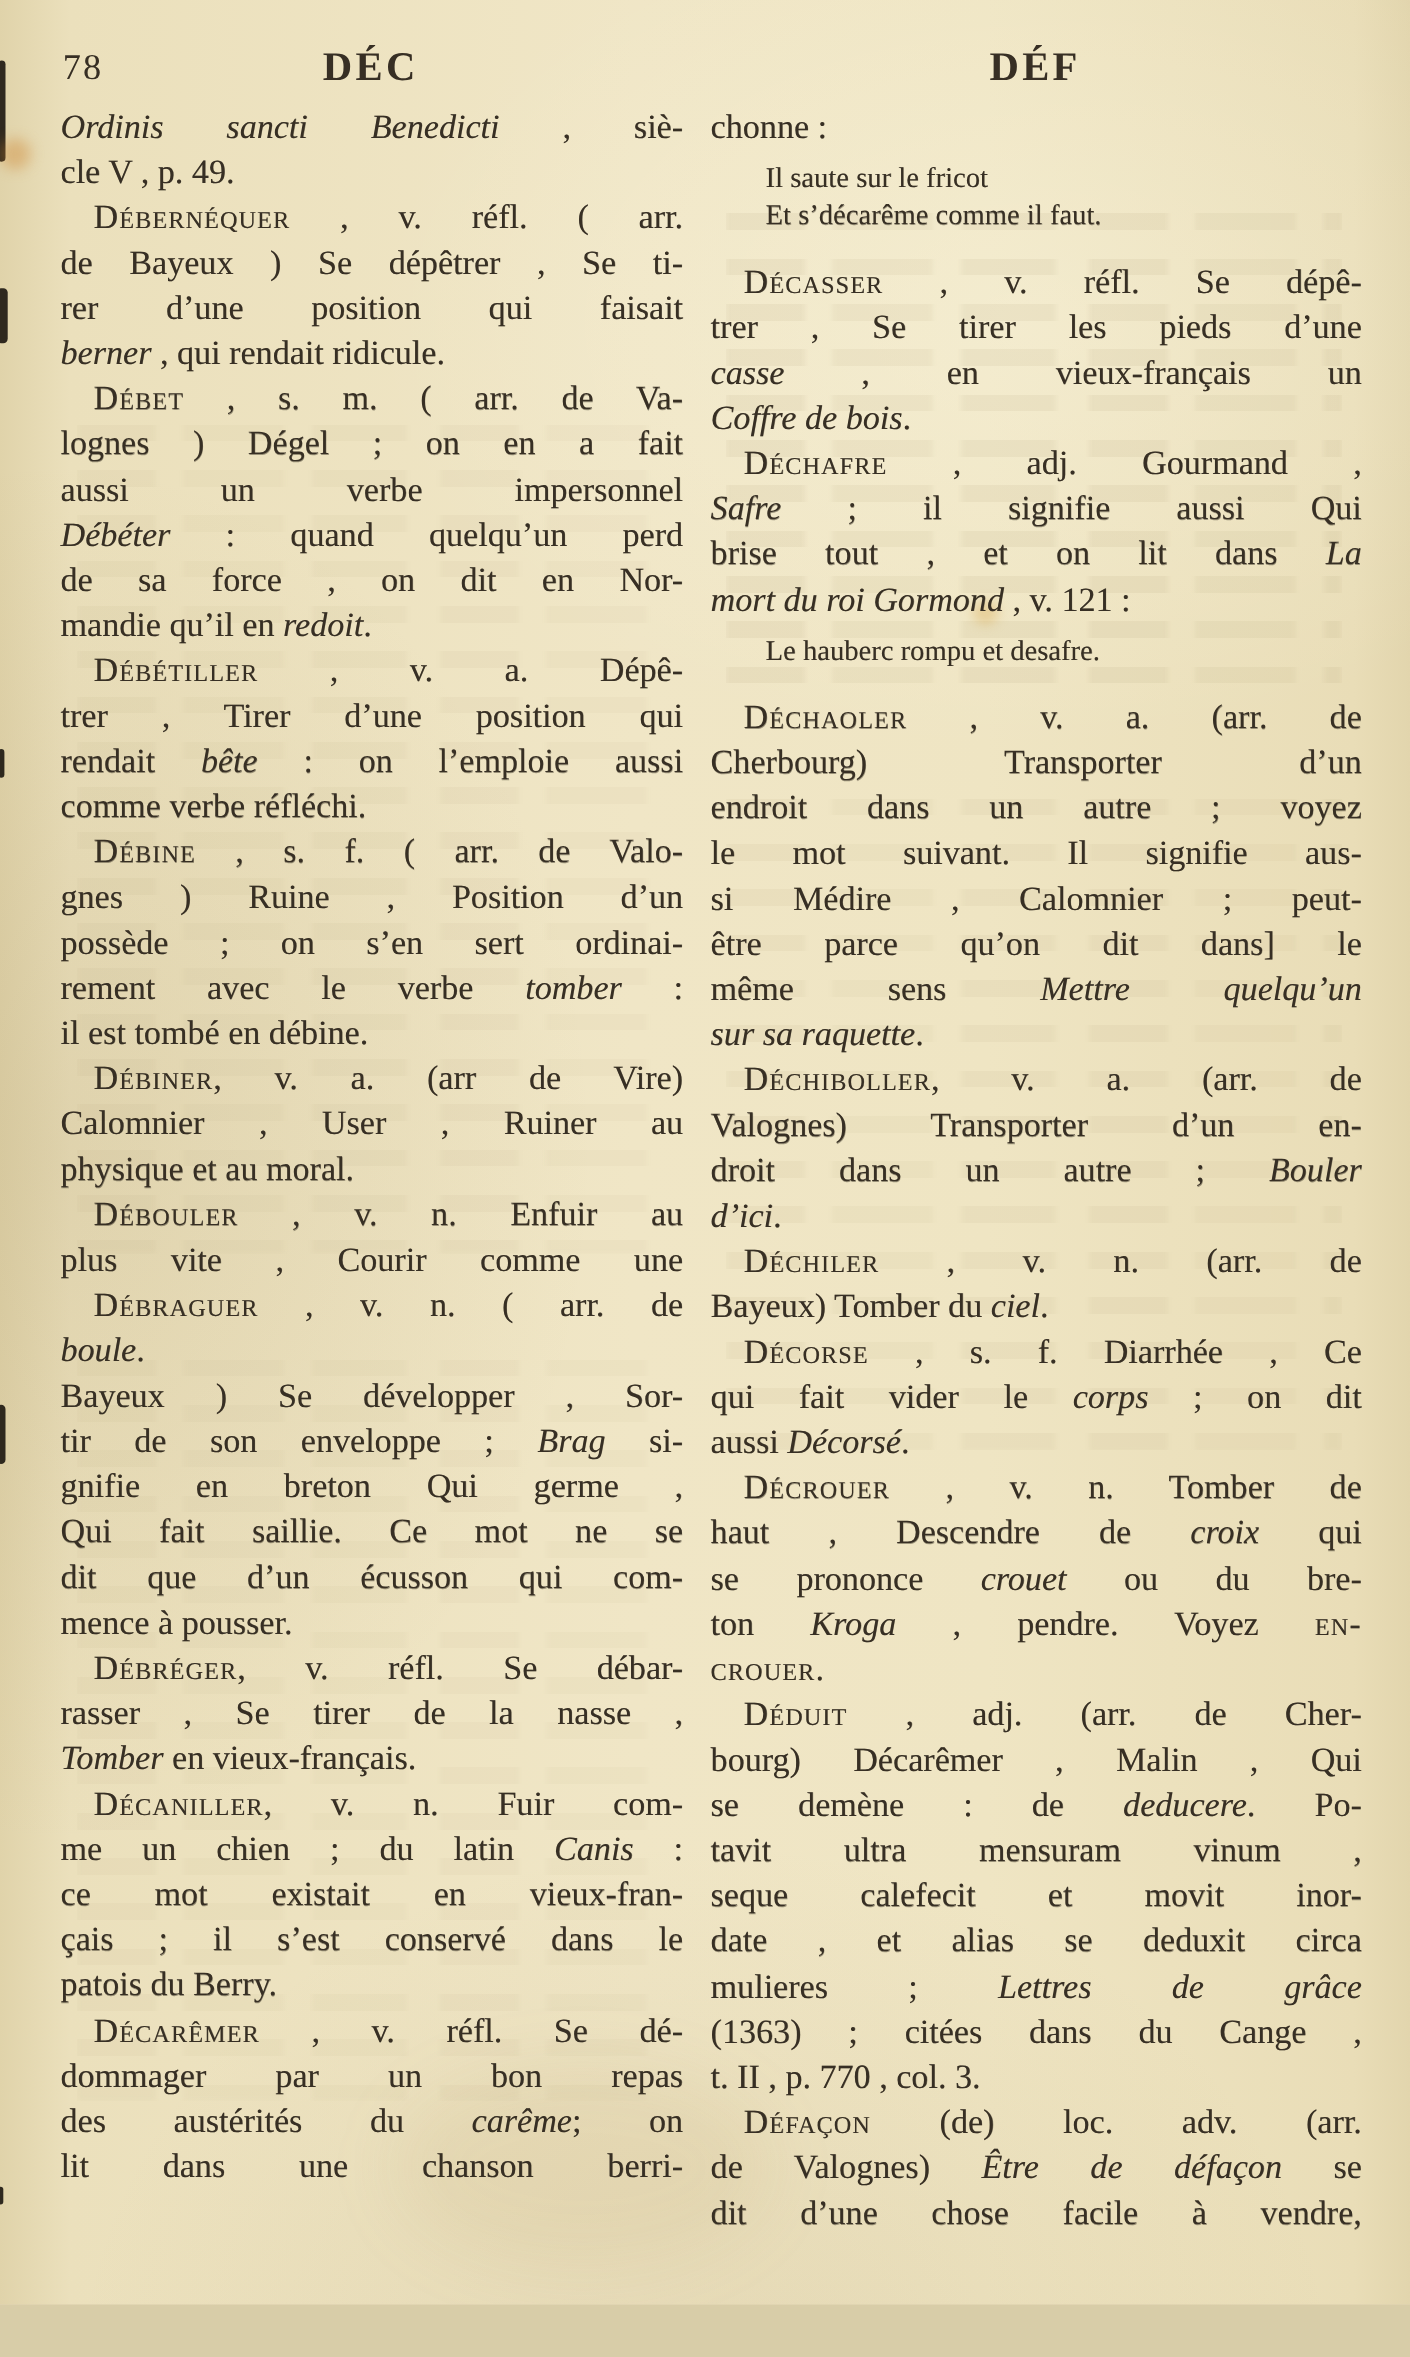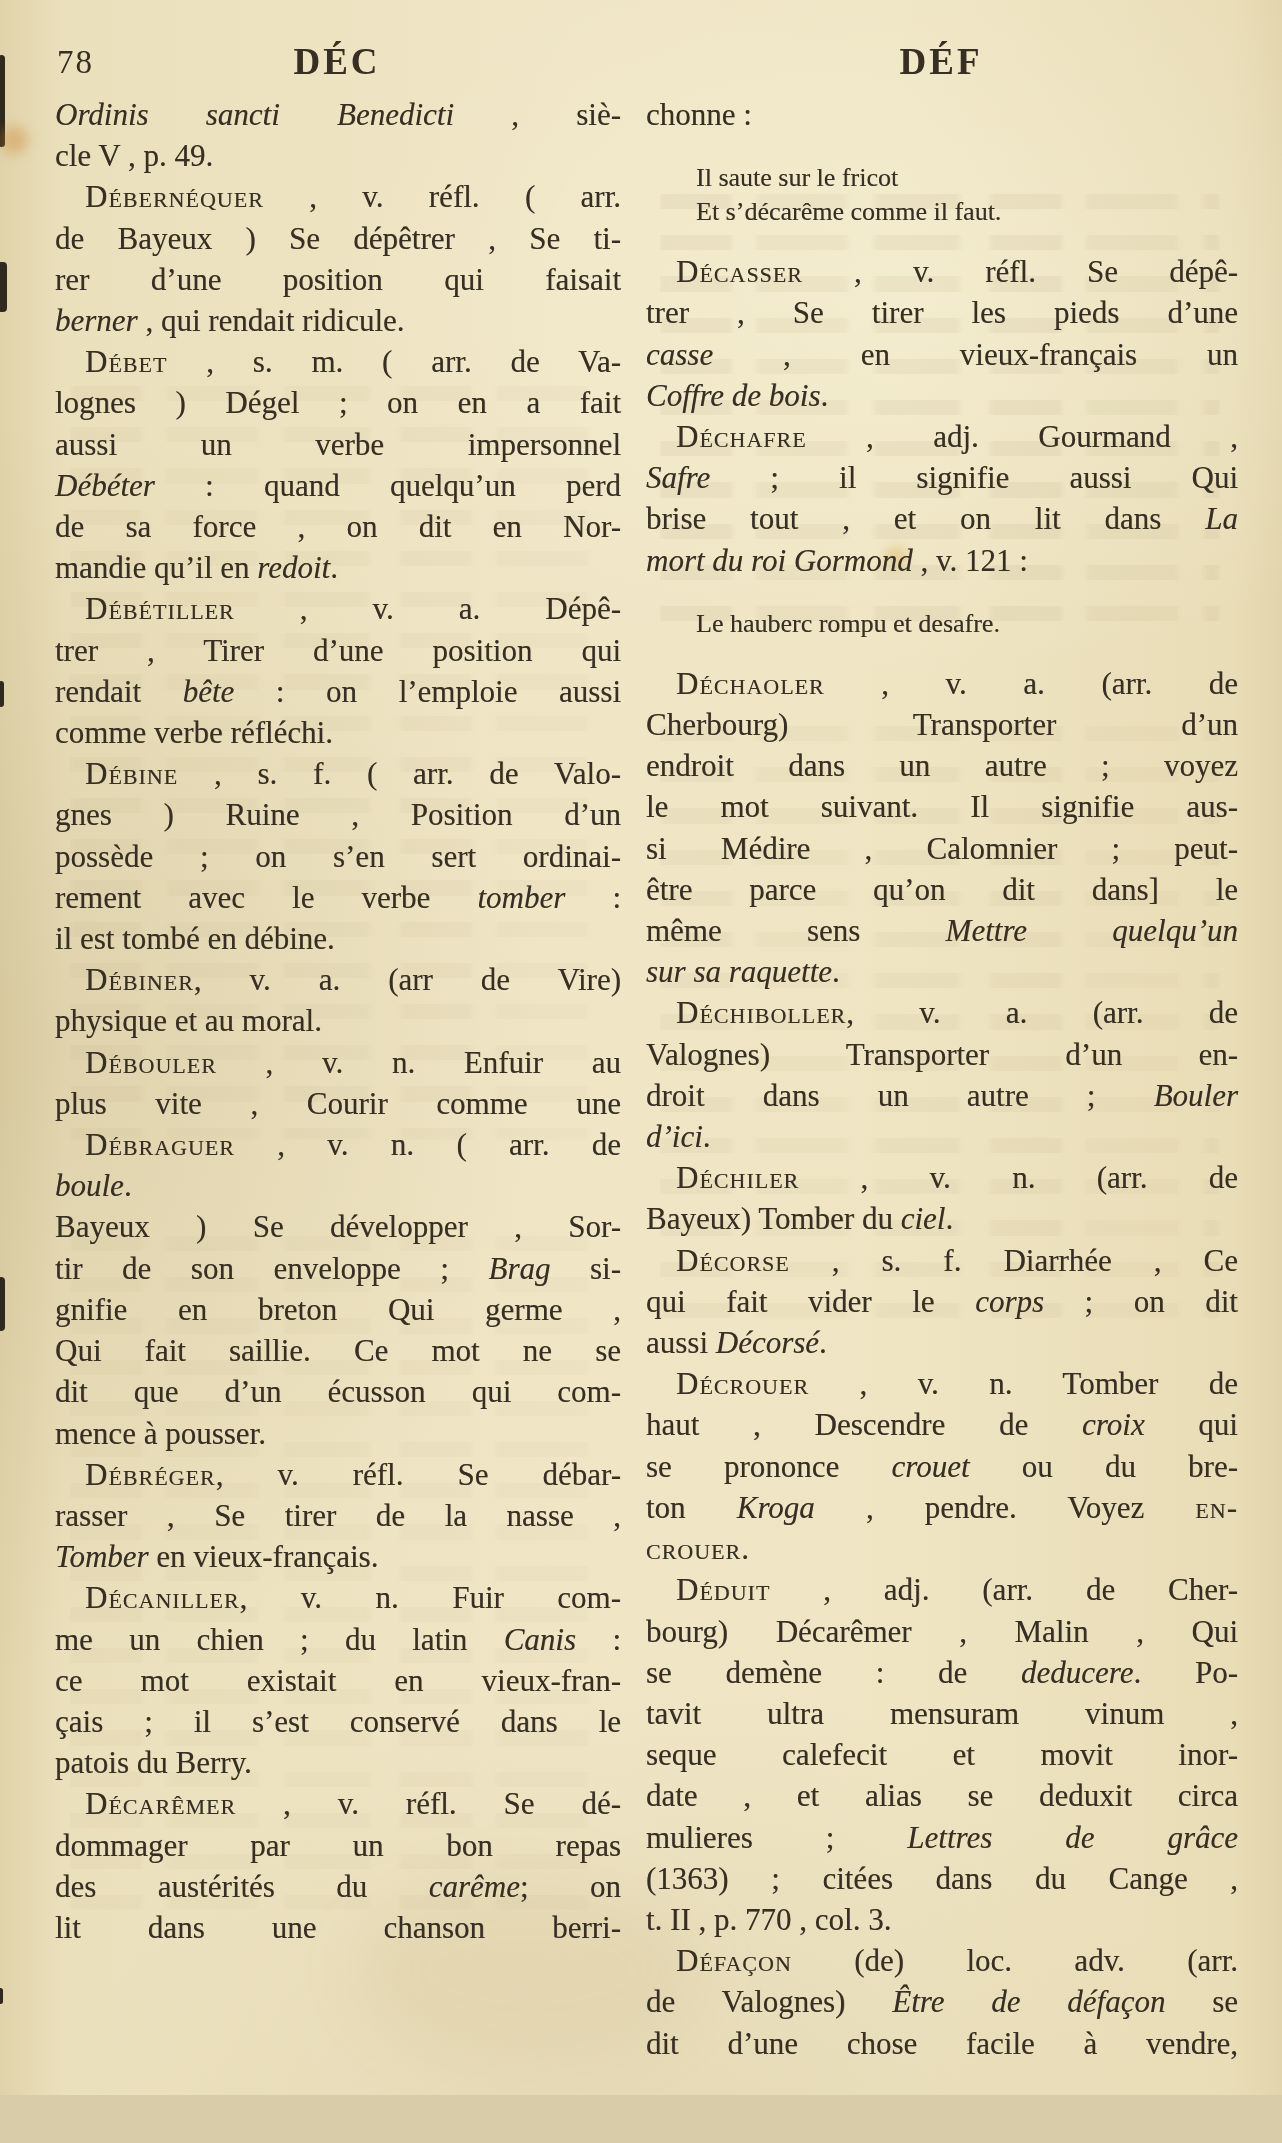--- a/index.html
+++ b/index.html
@@ -27,21 +27,21 @@
   .col-right{left:646px;width:592px;}
   .line{
     font-size:31px;line-height:41.2px;
     text-align:justify;text-align-last:justify;
     text-shadow:0.3px 0.3px 0.6px rgba(52,44,32,0.45);
     white-space:normal;
   }
   .line.f{text-indent:30px;}
   .line.l{text-align-last:auto;}
   .line.v{font-size:26px;line-height:34px;padding-left:50px;text-align:left;text-align-last:auto;}
-  .line.g1{margin-top:26px;}
+  .line.g1{margin-top:10px;}
   .line.g2{margin-top:22px;}
   .it{font-style:italic;}
   .sc{font-variant:small-caps;letter-spacing:1px;}
   
   .mark{position:absolute;background:#17120c;border-radius:4px;filter:blur(0.6px);opacity:.88;}
   .m1{left:-2px;top:55px;width:7px;height:92px;}
   .m2{left:-3px;top:262px;width:10px;height:50px;}
   .m3{left:-2px;top:681px;width:6px;height:26px;}
   .m4{left:-3px;top:1277px;width:8px;height:54px;}
   .m5{left:-2px;top:1988px;width:5px;height:16px;}
@@ -104,20 +104,21 @@
       <div class="line f"><span class="sc">Débétiller</span><span> , v. a. Dépê-</span></div>
       <div class="line"><span>trer , Tirer d’une position qui</span></div>
       <div class="line"><span>rendait </span><span class="it">bête</span><span> : on l’emploie aussi</span></div>
       <div class="line l"><span>comme verbe réfléchi.</span></div>
       <div class="line f"><span class="sc">Débine</span><span> , s. f. ( arr. de Valo-</span></div>
       <div class="line"><span>gnes ) Ruine , Position d’un</span></div>
       <div class="line"><span>possède ; on s’en sert ordinai-</span></div>
       <div class="line"><span>rement avec le verbe </span><span class="it">tomber</span><span> :</span></div>
       <div class="line l"><span>il est tombé en débine.</span></div>
       <div class="line f"><span class="sc">Débiner</span><span>, v. a. (arr de Vire)</span></div>
+      <div class="line"><span>Calomnier , User , Ruiner au</span></div>
       <div class="line l"><span>physique et au moral.</span></div>
       <div class="line f"><span class="sc">Débouler</span><span> , v. n. Enfuir au</span></div>
       <div class="line"><span>plus vite , Courir comme une</span></div>
       <div class="line f"><span class="sc">Débraguer</span><span> , v. n. ( arr. de</span></div>
       <div class="line l"><span class="it">boule</span><span>.</span></div>
       <div class="line"><span>Bayeux ) Se développer , Sor-</span></div>
       <div class="line"><span>tir de son enveloppe ; </span><span class="it">Brag</span><span> si-</span></div>
       <div class="line"><span>gnifie en breton Qui germe ,</span></div>
       <div class="line"><span>Qui fait saillie. Ce mot ne se</span></div>
       <div class="line"><span>dit que d’un écusson qui com-</span></div>

